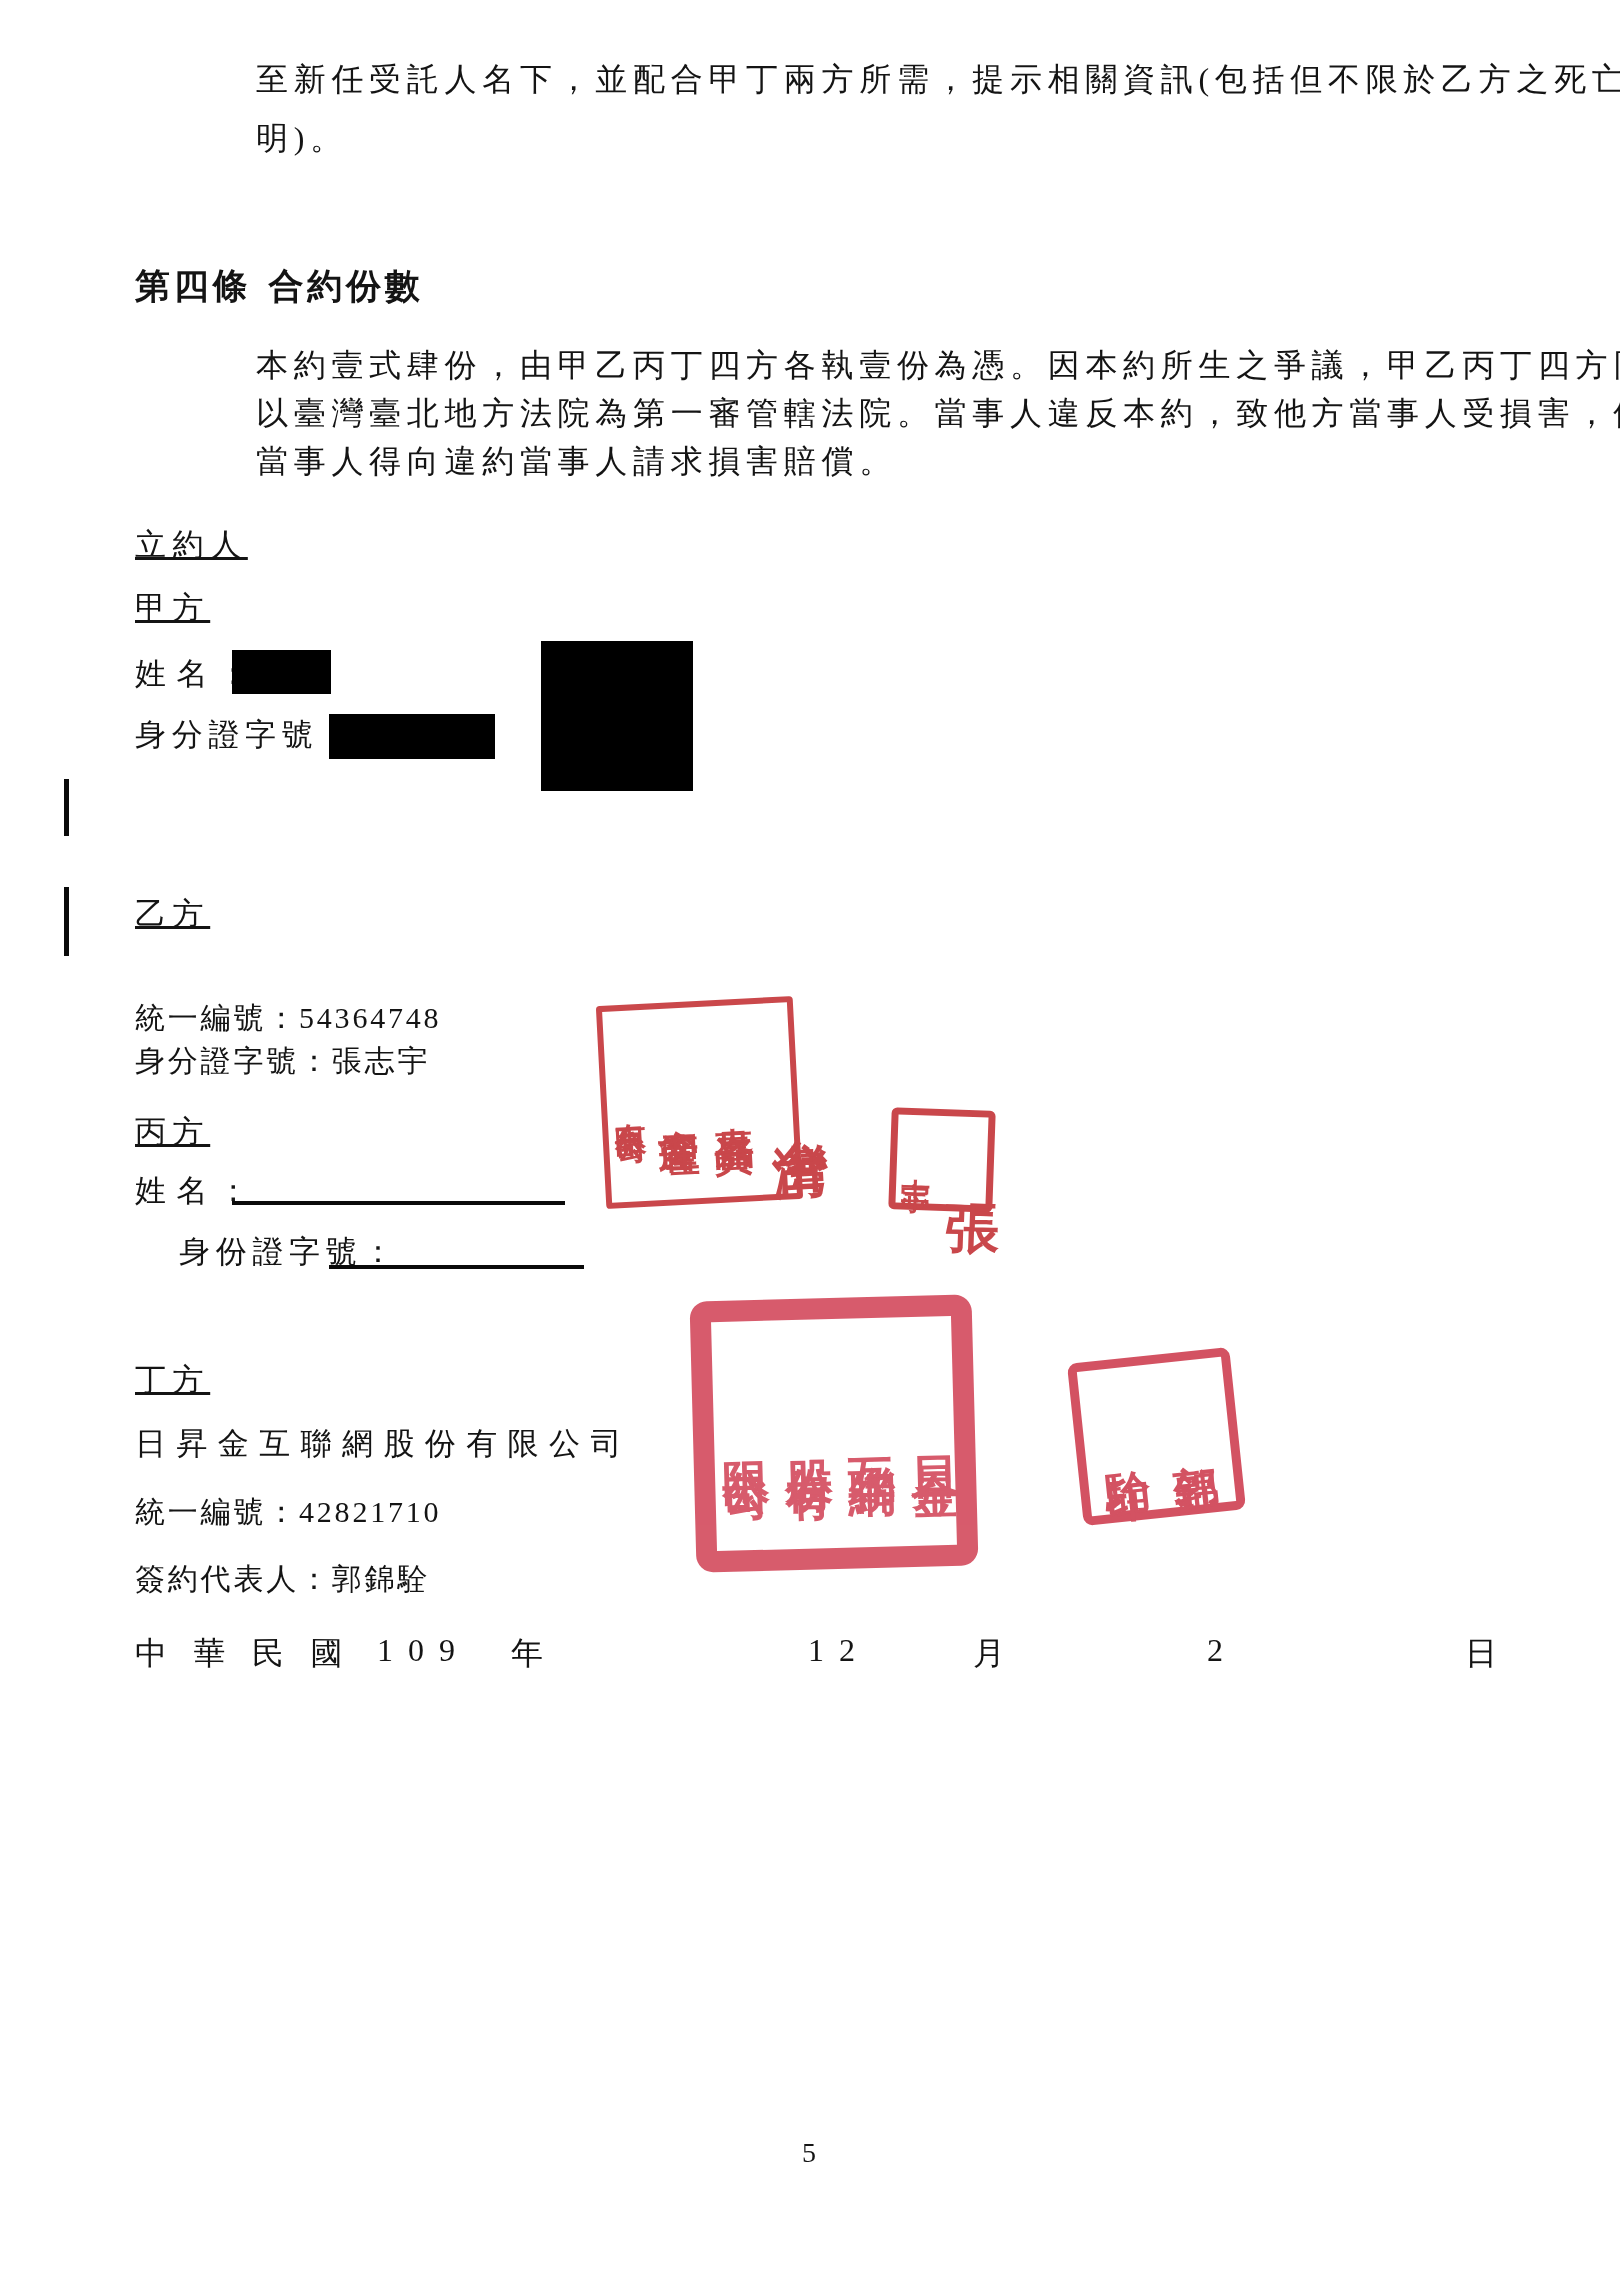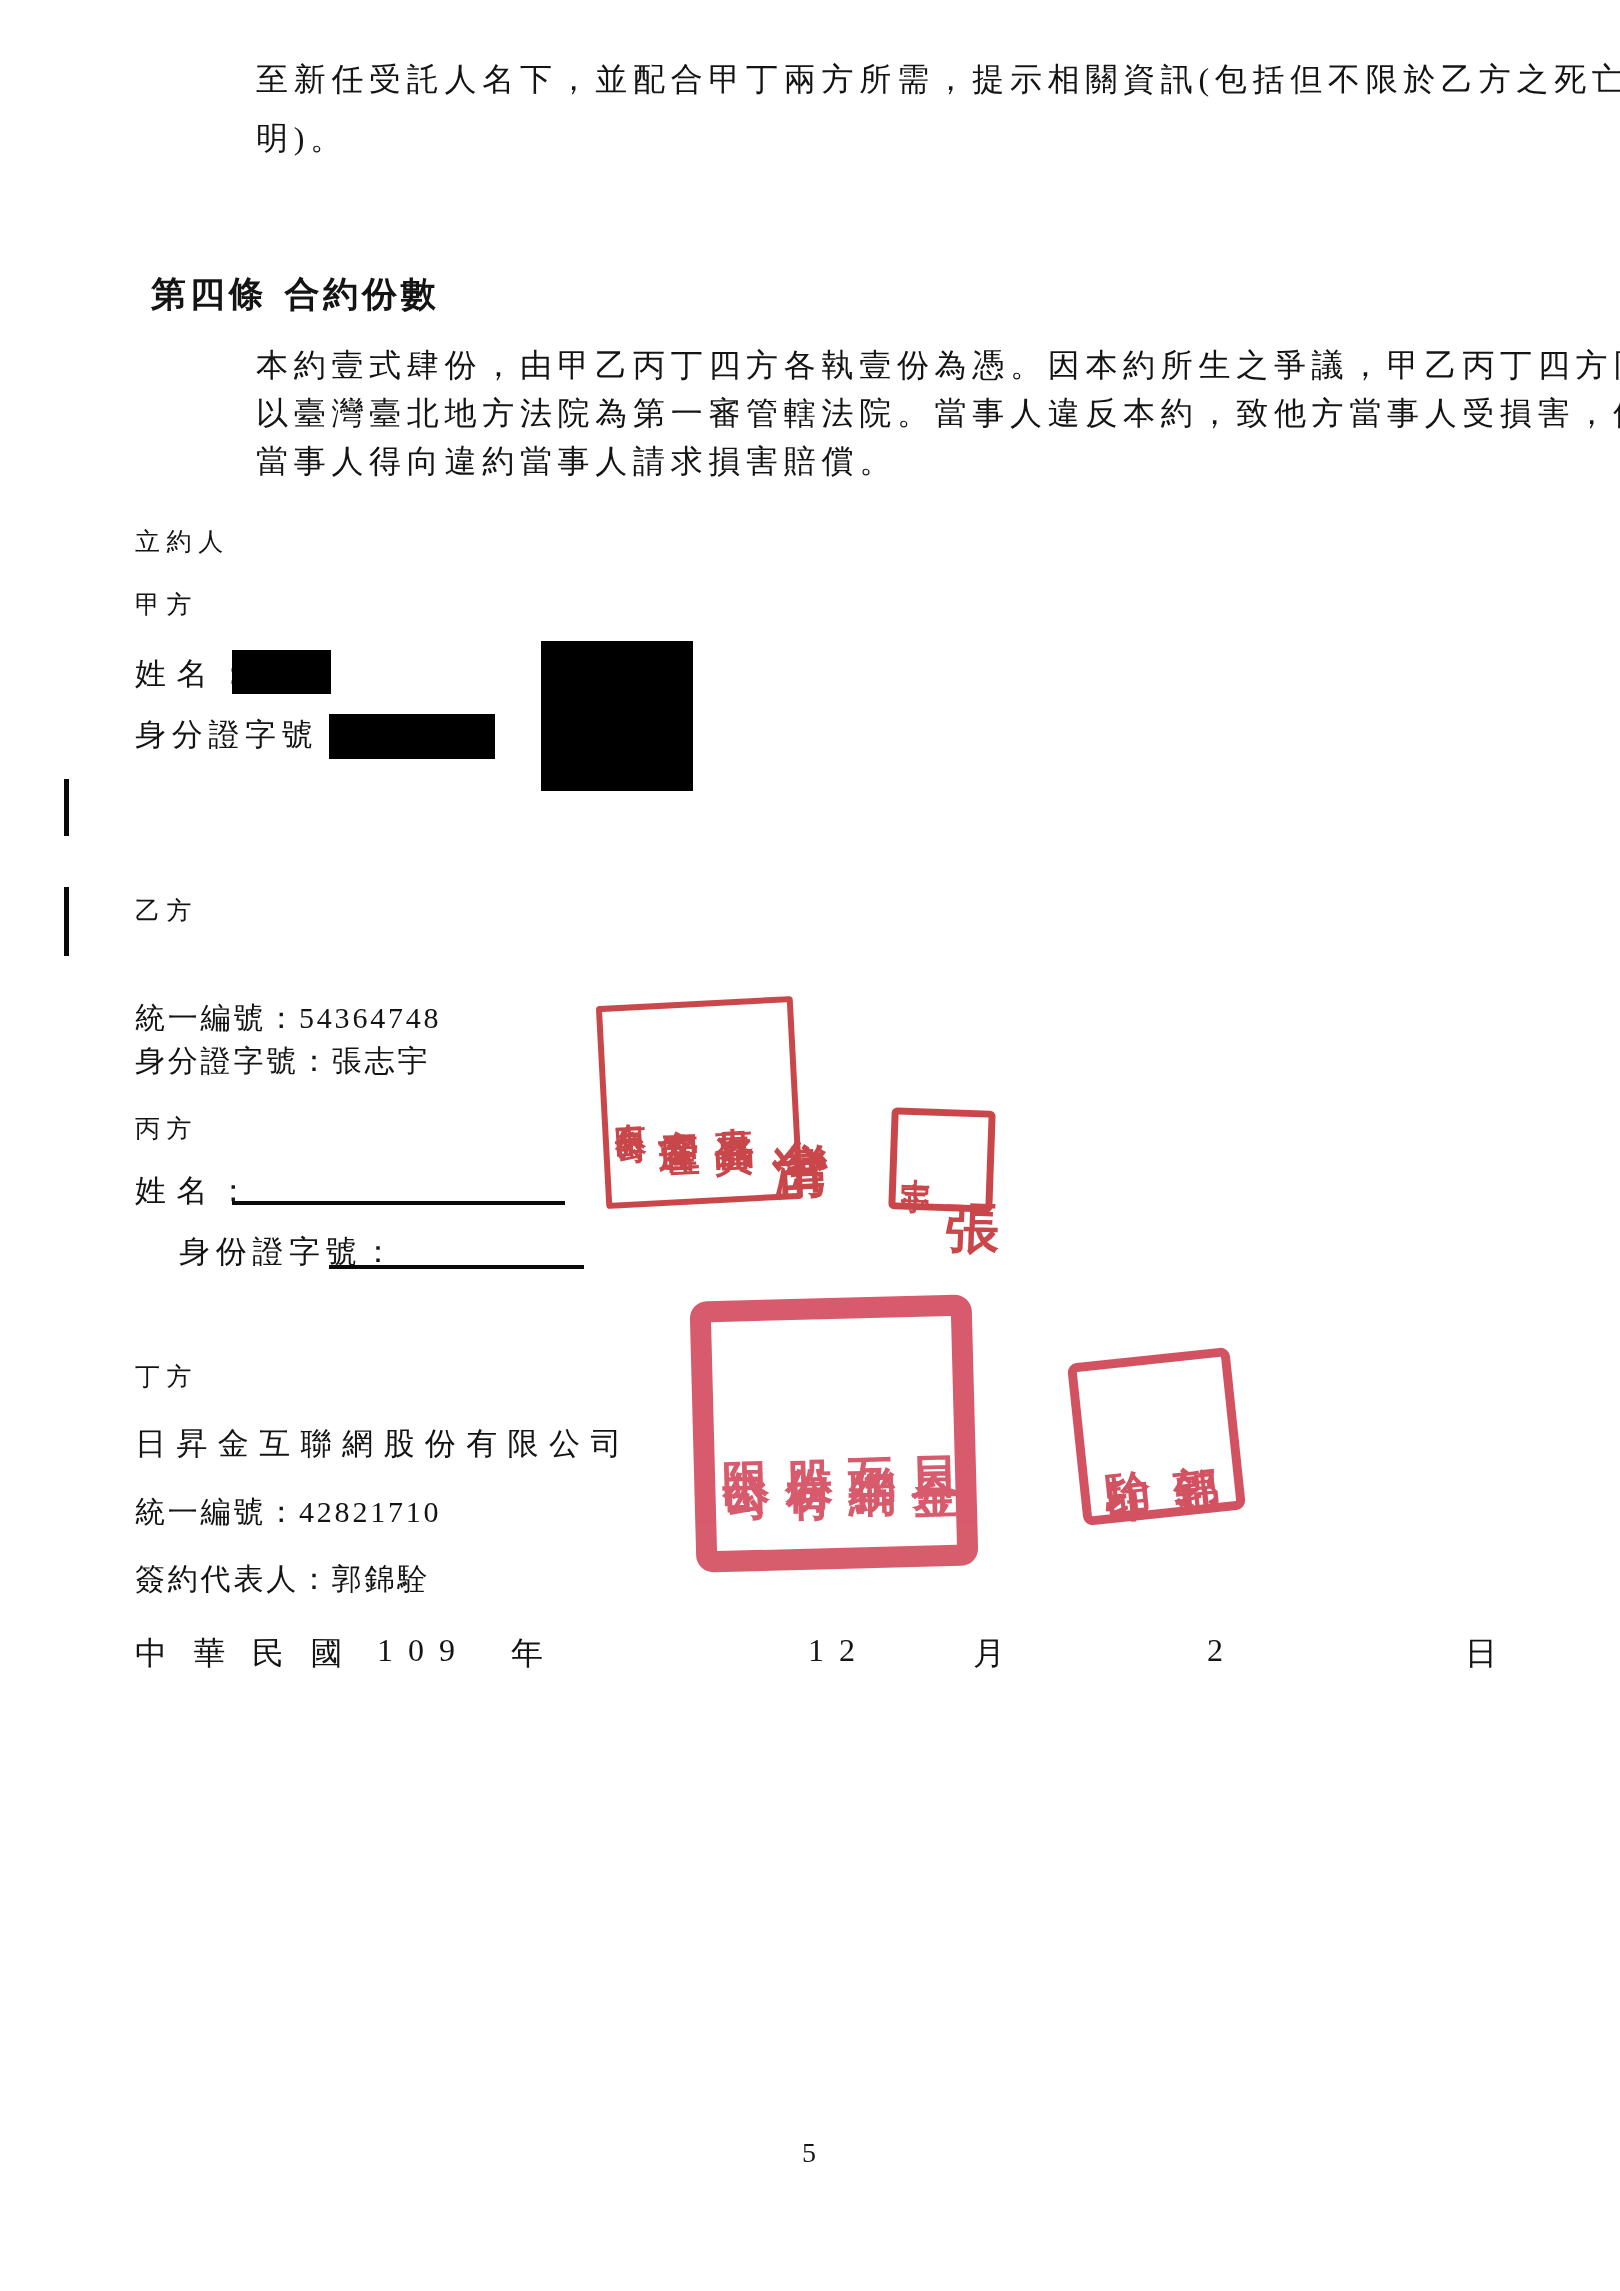--- a/index.html
+++ b/index.html
@@ -1,21 +1,21 @@
 <!DOCTYPE html>
 <html style="font-size:15px"><head>
 <meta charset="utf-8">
 <style>
   html,body{margin:0;padding:0;background:#ffffff;}
   .page{
     position:relative;width:1620px;height:2291px;background:#ffffff;overflow:hidden;
     font-family:"Liberation Serif","DejaVu Serif",serif;color:#141414;
   }
   .t{position:absolute;white-space:nowrap;line-height:1.25;}
-  .body-sz{font-size:25px;letter-spacing:6.6px;}
+  .body-sz{font-size:31px;letter-spacing:6.6px;text-decoration:underline;}
   .heading{font-size:35px;font-weight:bold;letter-spacing:3.8px;}
   .para{position:absolute;}
   .para .line{font-size:32px;letter-spacing:5.7px;line-height:48px;white-space:nowrap;}
   .label-sp{font-size:31px;letter-spacing:10.4px;}
   .id-sp{font-size:31px;letter-spacing:5.7px;}
   .company-line{font-size:31px;letter-spacing:10.4px;}
   .info-line{font-size:30px;letter-spacing:2.8px;}
   .redact{position:absolute;background:#000;}
   .sigline{position:absolute;background:#0a0a0a;height:3.8px;}
   .margin-mark{position:absolute;background:#0a0a0a;width:4.7px;}
@@ -45,21 +45,21 @@
 </head>
 <body>
 
 <div class="page">
 
   <div class="para" style="left:256px;top:55px;">
     <div class="line">至新任受託人名下，並配合甲丁兩方所需，提示相關資訊(包括但不限於乙方之死亡證</div>
     <div class="line" style="margin-top:11.4px;">明)。</div>
   </div>
 
-  <div class="t heading" style="left:151px;top:265px;margin-top:8px;">
+  <div class="t heading" style="left:135px;top:265px;">
     <span>第四條</span><span style="display:inline-block;width:17px;"></span><span>合約份數</span>
   </div>
 
   <div class="para" style="left:256px;top:341px;">
     <div class="line">本約壹式肆份，由甲乙丙丁四方各執壹份為憑。因本約所生之爭議，甲乙丙丁四方同意</div>
     <div class="line">以臺灣臺北地方法院為第一審管轄法院。當事人違反本約，致他方當事人受損害，他方</div>
     <div class="line">當事人得向違約當事人請求損害賠償。</div>
   </div>
 
   <div class="t body-sz" style="left:135px;top:526px;">立約人</div>

